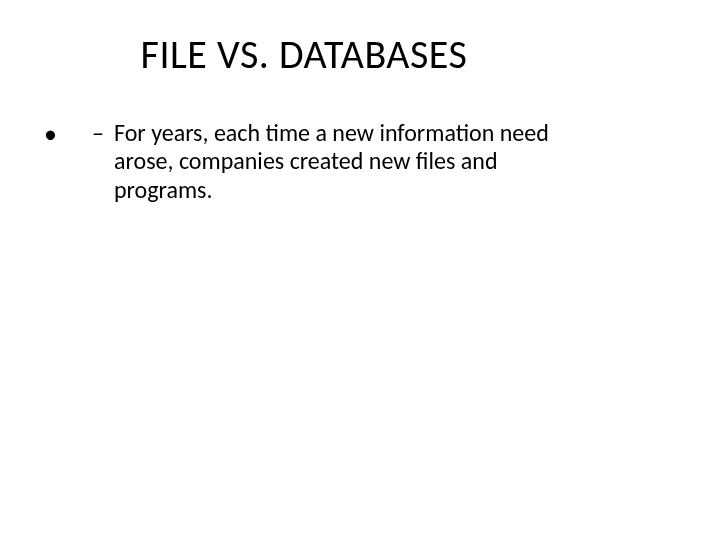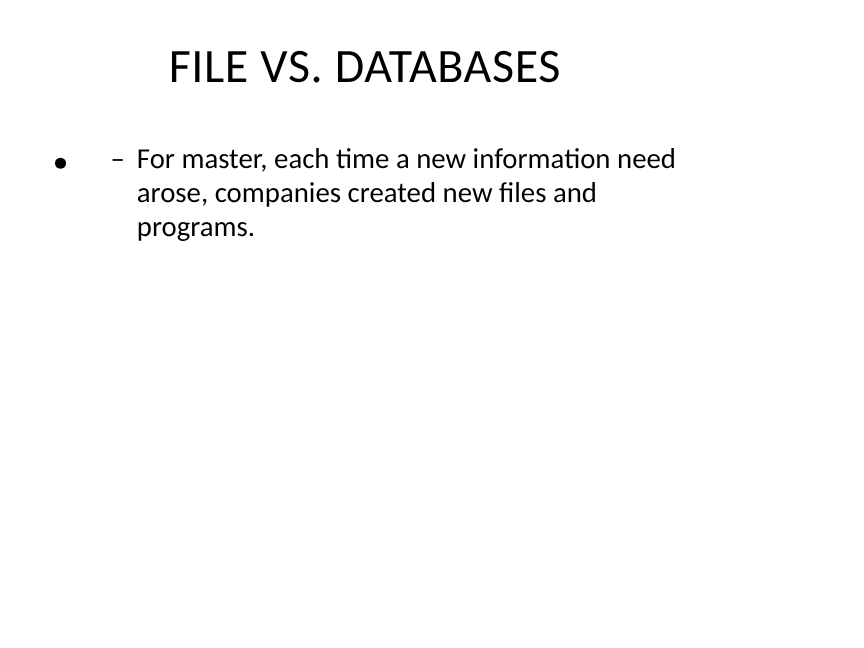--- a/index.html
+++ b/index.html
@@ -68,18 +68,18 @@
 </style>
 </head>
 <body>
 
 <div class="slide">
   <div class="title">FILE VS. DATABASES</div>
   <ul class="level1">
     <li>
       <ul class="level2">
         <li>
-          <span>For master, each time a new information need arose, companies created new files and programs.</span>
+          <span>For years, each time a new information need arose, companies created new files and programs.</span>
         </li>
       </ul>
     </li>
   </ul>
 </div>
 
 </body></html>

